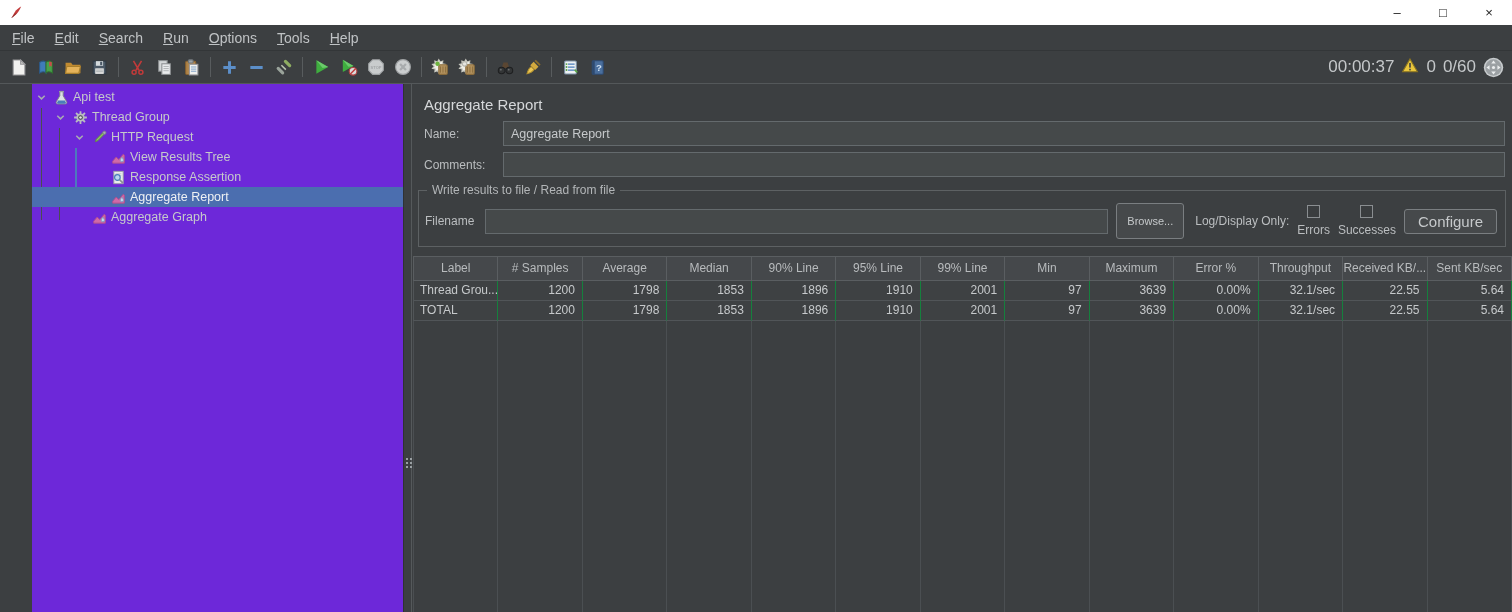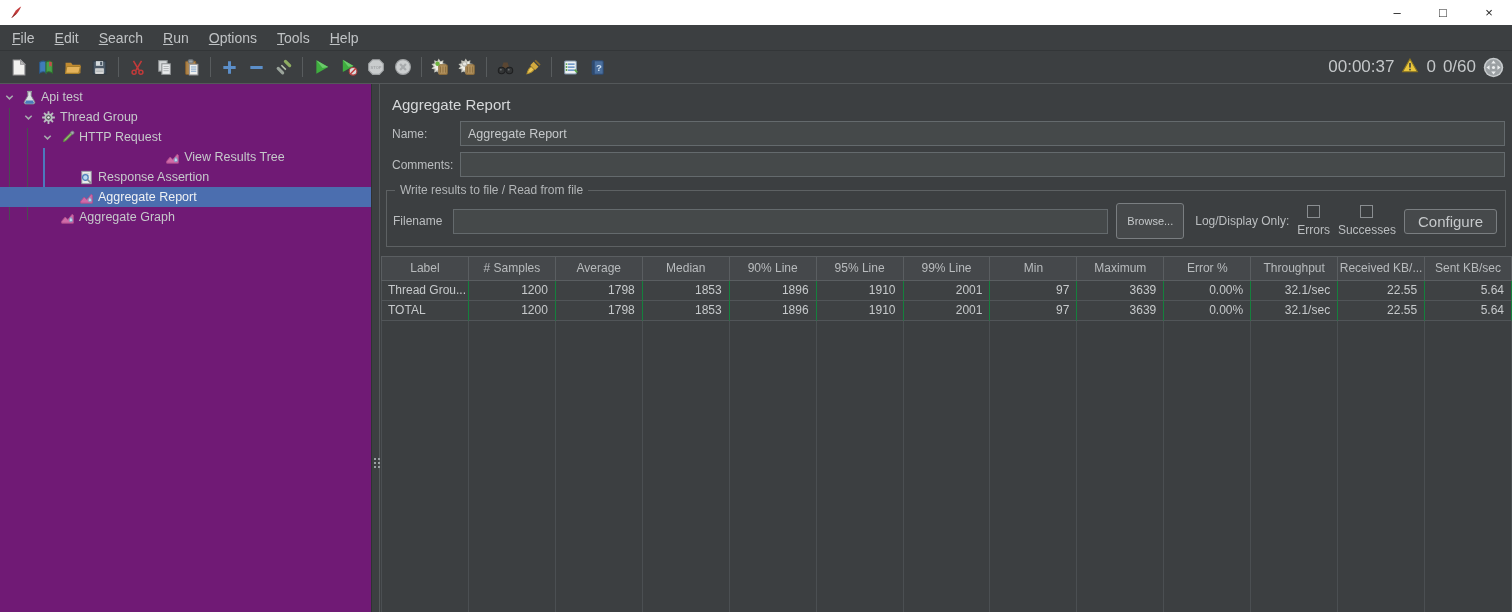--- a/index.html
+++ b/index.html
@@ -22,39 +22,39 @@
   .toolbar { height:33px; background:#3c3f41; display:flex; align-items:center; padding:0 8px 0 5px; border-bottom:1px solid #54585a; }
   .tb-btn { width:27px; height:27px; display:flex; align-items:center; justify-content:center; border-radius:3px; }
   .tb-sep { width:1px; height:20px; background:#585c5e; margin:0 5px; flex:none; }
   .tb-right { margin-left:auto; display:flex; align-items:flex-start; gap:7px; font-size:17px; color:#c4c7c9; }
   .tb-right .num { color:#c4c7c9; }
 
   
   .content { display:flex; height:528px; }
 
   
-  .tree-panel { width:371px; flex:none; position:relative; padding-top:3px; background:#701a75; }
+  .tree-panel { width:371px; flex:none; position:relative; padding-top:3px; background:#6d28d9;margin-left:32px; }
   .tree-row { height:20px; display:flex; align-items:center; gap:4px; position:relative; z-index:1; white-space:nowrap; }
   .tree-row.selected { background:#4b6eaf; }
   .tree-row .twisty { width:15px; height:16px; flex:none; display:flex; align-items:center; justify-content:center; }
   .tree-row .node-icon { width:16px; height:16px; flex:none; display:flex; align-items:center; justify-content:center; }
   .tree-row .node-label { font-size:12.5px; color:#c6c9cb; }
   .tree-row.selected .node-label { color:#eef1f3; }
   .guide { position:absolute; width:1px; background:#4a4e51; z-index:0; }
   .guide.blue { width:2px; background:#4d79bd; }
 
   
   .splitter { width:9px; flex:none; border-left:1px solid #2f3234; border-right:1px solid #55595b; position:relative; }
   .splitter .grip { position:absolute; left:2px; top:374px; display:grid; grid-template-columns:2px 2px; grid-auto-rows:2px; gap:2px; }
   .splitter .grip i { background:#9aa0a3; }
 
   
   .main-panel { flex:1; display:flex; flex-direction:column; min-width:0; }
   .panel-title { margin:12px 0 0 12px; font-size:15px; color:#d6d8da; }
-  .form-row { display:flex; align-items:center; margin:8px 7px 0 12px; }
+  .form-row { display:flex; align-items:center; margin:8px 7px 0 12px;gap:11px; }
   .form-row + .form-row { margin-top:6px; }
   .form-label { width:68px; flex:none; font-size:12px; color:#bbbec0; }
   .text-input { flex:1; height:25px; background:#45494a; border:1px solid #646a6d; color:#c6c9cb; font-size:12.5px; font-family:"Liberation Sans",sans-serif; padding:0 7px; outline:none; }
 
   .groupbox { position:relative; margin:13px 6px 0 6px; border:1px solid #5d6163; padding:12px 8px 7px 6px; }
   .groupbox-title { position:absolute; top:-8px; left:8px; background:#3c3f41; padding:0 5px; font-size:12px; color:#b3b6b8; }
   .file-row { display:flex; align-items:center; gap:8px; }
   .file-row .form-label { width:52px; }
   .btn { background:#46494b; border:1px solid #7a7e81; color:#c6c9cb; border-radius:3px; font-family:"Liberation Sans",sans-serif; }
   .btn.browse { height:36px; padding:0 10px; font-size:11px; }
@@ -361,21 +361,21 @@
           </svg>
         </span>
         <span class="node-icon">
           <svg width="15" height="15" viewBox="0 0 16 16">
             <path d="M12.2 2.2l1.6 1.6-7.6 7.6-2.6 1 1-2.6z" fill="#8fbf6a" stroke="#5e8a42"></path>
             <circle cx="13.2" cy="2.9" r="1.7" fill="#a8adb1" stroke="#7d8286"></circle>
           </svg>
         </span>
         <span class="node-label">HTTP Request</span>
       </div>
-      <div class="tree-row" style="padding-left: 59px; justify-content: center;">
+      <div class="tree-row" style="padding-left: 59px;">
         <span class="twisty"></span>
         <span class="node-icon">
           <svg width="15" height="15" viewBox="0 0 16 16">
             <path d="M1.8 14V12l3.6-4.4 3 2.6L13 4.6l1.2 1V14z" fill="#d06aa8" stroke="#b24f8e"></path>
             <path d="M11.6 7.6c1.1 1.5 1.7 2.4 1.7 3.3a1.7 1.7 0 0 1-3.4 0c0-.9.6-1.8 1.7-3.3z" fill="#c3d8ee" stroke="#7d9cc0"></path>
           </svg>
         </span>
         <span class="node-label">View Results Tree</span>
       </div>
       <div class="tree-row" style="padding-left: 59px;">

